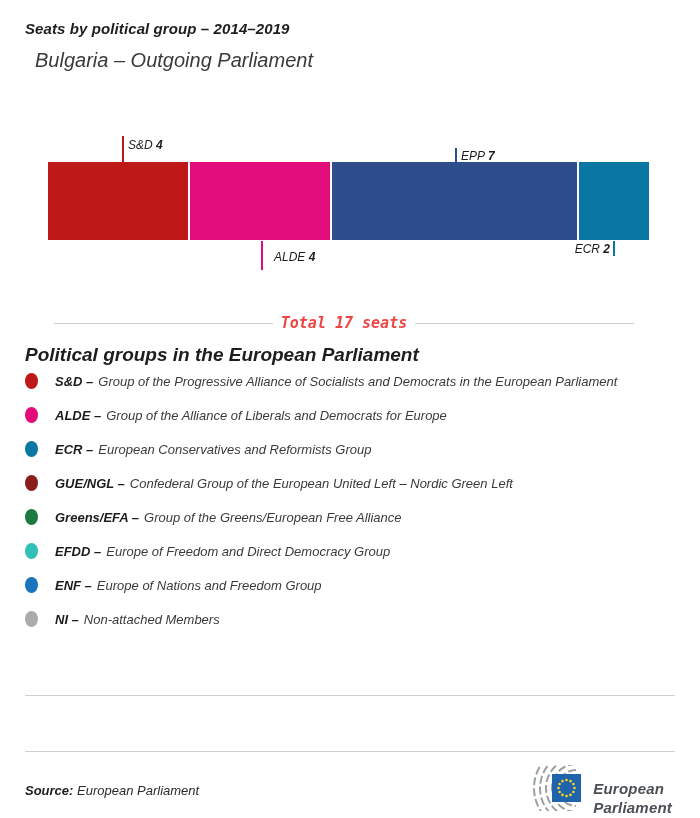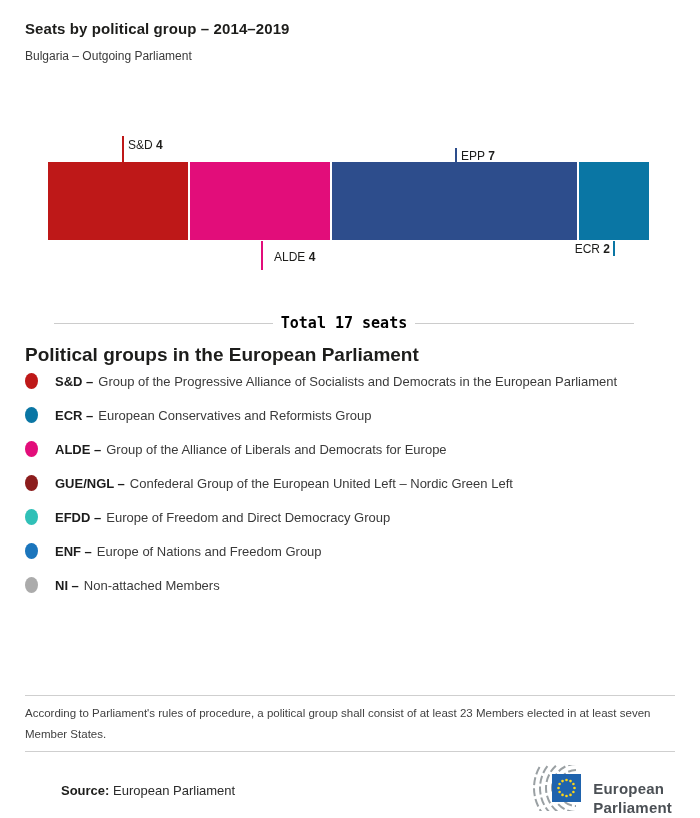--- a/index.html
+++ b/index.html
@@ -1,22 +1,22 @@
 <!DOCTYPE html>
 <html><head>
 <meta charset="utf-8">
 <style>
   * { margin:0; padding:0; box-sizing:border-box; }
   html,body { background:#ffffff; }
   .page {
     position:relative; width:700px; height:818px; background:#ffffff;
-    font-family:"Liberation Sans", sans-serif; overflow:hidden;
+    font-family:"Liberation Sans", sans-serif; overflow:hidden;font-style:italic;
   }
   .title { position:absolute; left:25px; top:20px; font-size:15px; font-weight:bold; color:#1d1d1b; letter-spacing:0.1px; }
-  .subtitle { position:absolute; left:25px; top:49px; font-size:12px; font-weight:400; color:#3a3a3a; }
+  .subtitle { position:absolute; left:35px; top:49px; font-size:20px; font-weight:400; color:#3a3a3a; }
 
   
   .bar { position:absolute; left:48px; top:162px; width:601px; height:78px; display:flex; gap:2px; background:#ffffff; }
   .seg { height:100%; flex-basis:0; }
 
   
   .tick { position:absolute; width:1.5px; }
   .t-sd   { left:122px; top:136px; height:26px; }
   .t-epp  { left:455px; top:148px; height:14px; }
   .t-alde { left:261px; top:241px; height:29px; }
@@ -24,36 +24,36 @@
   .co { position:absolute; font-size:12px; color:#1d1d1b; white-space:nowrap; }
   .co b { font-weight:bold; }
   .l-sd   { left:128px; top:138px; }
   .l-epp  { left:461px; top:149px; }
   .l-alde { left:274px; top:250px; }
   .l-ecr  { right:90px; top:242px; }
 
   
   .total-row { position:absolute; left:54px; top:314px; width:580px; display:flex; align-items:center; }
   .rule { flex:1; height:1px; background:#cccccc; }
-  .total-text { margin:0 8px; font-family:"DejaVu Sans Mono", monospace; font-weight:bold; font-size:15px; color:#000000; white-space:nowrap; }
+  .total-text { margin:0 8px; font-family:"DejaVu Sans Mono", monospace; font-weight:bold; font-size:15px; color:#ef4444; white-space:nowrap; }
 
   .legend-heading { position:absolute; left:25px; top:344px; font-size:19px; font-weight:bold; color:#1d1d1b;text-align:center; }
   .legend { position:absolute; left:25px; top:364px; right:25px; }
   .li { display:flex; align-items:center; height:34px; }
   .dot { width:13px; height:16px; border-radius:50%; margin-right:17px; flex:0 0 13px; }
   .li-label { font-size:13px; color:#3a3a3a; white-space:nowrap; }
   .li-label b { color:#1c1c1c; font-weight:bold; margin-right:5px; }
 
   .hr { position:absolute; left:25px; width:650px; height:1px; background:#cfcfcf; }
   .hr1 { top:695px; }
   .hr2 { top:751px; }
   .footnote { position:absolute; left:25px; top:703px; width:656px; font-size:11.5px; line-height:21px; color:#3f3f3f; }
 
   .source { position:absolute; left:25px; top:783px; font-size:13px; color:#2b2b2b; }
-  .source b { color:#1d1d1b; font-weight:bold;margin-left:36px; }
+  .source b { color:#1d1d1b; font-weight:bold; }
 
   .logo { position:absolute; right:28px; top:759px; display:flex; align-items:center; gap:9px; }
   .logo-text { font-size:15px; line-height:19px; font-weight:bold; color:#4b5055; letter-spacing:0.2px;margin-top:20px; }
 </style>
 </head>
 <body>
 
 <div class="page">
 
   <h1 class="title">Seats by political group – 2014–2019</h1>
@@ -95,47 +95,50 @@
   </div>
 
   <h2 class="legend-heading">Political groups in the European Parliament</h2>
 
   <div class="legend">
     <div class="li">
       <span class="dot" style="background-color: rgb(190, 24, 24);"></span>
       <span class="li-label"><b>S&amp;D –</b><span>Group of the Progressive Alliance of Socialists and Democrats in the European Parliament</span></span>
     </div>
     <div class="li">
+      <span class="dot" style="background-color: rgb(226, 13, 122);"></span>
+      <span class="li-label"><b>ALDE –</b><span>Group of the Alliance of Liberals and Democrats for Europe</span></span>
+    </div>
+    <div class="li">
       <span class="dot" style="background-color: rgb(10, 118, 164);"></span>
       <span class="li-label"><b>ECR –</b><span>European Conservatives and Reformists Group</span></span>
     </div>
     <div class="li">
-      <span class="dot" style="background-color: rgb(226, 13, 122);"></span>
-      <span class="li-label"><b>ALDE –</b><span>Group of the Alliance of Liberals and Democrats for Europe</span></span>
+      <span class="dot" style="background-color: rgb(140, 29, 29);"></span>
+      <span class="li-label"><b>GUE/NGL –</b><span>Confederal Group of the European United Left – Nordic Green Left</span></span>
     </div>
     <div class="li">
-      <span class="dot" style="background-color: rgb(140, 29, 29);"></span>
-      <span class="li-label"><b>GUE/NGL –</b><span>Confederal Group of the European United Left – Nordic Green Left</span></span>
+      <span class="dot" style="background-color: rgb(27, 122, 64);"></span>
+      <span class="li-label"><b>Greens/EFA –</b><span>Group of the Greens/European Free Alliance</span></span>
     </div>
     <div class="li">
       <span class="dot" style="background-color: rgb(48, 192, 183);"></span>
       <span class="li-label"><b>EFDD –</b><span>Europe of Freedom and Direct Democracy Group</span></span>
     </div>
     <div class="li">
       <span class="dot" style="background-color: rgb(27, 117, 188);"></span>
       <span class="li-label"><b>ENF –</b><span>Europe of Nations and Freedom Group</span></span>
     </div>
     <div class="li">
       <span class="dot" style="background-color: rgb(171, 171, 171);"></span>
       <span class="li-label"><b>NI –</b><span>Non-attached Members</span></span>
     </div>
   </div>
 
   <div class="hr hr1"></div>
-  <p class="footnote">According to Parliament's rules of procedure, a political group shall consist of at least 23 Members elected in at least seven Member States.</p>
   <div class="hr hr2"></div>
 
   <div class="source">
     <b>Source:</b>
     <span>European Parliament</span>
   </div>
 
   <div class="logo">
     <svg width="72" height="46" viewBox="0 0 72 46" aria-hidden="true">
       <g stroke="#9aa0a3" stroke-width="2" fill="none" stroke-dasharray="8 3">

